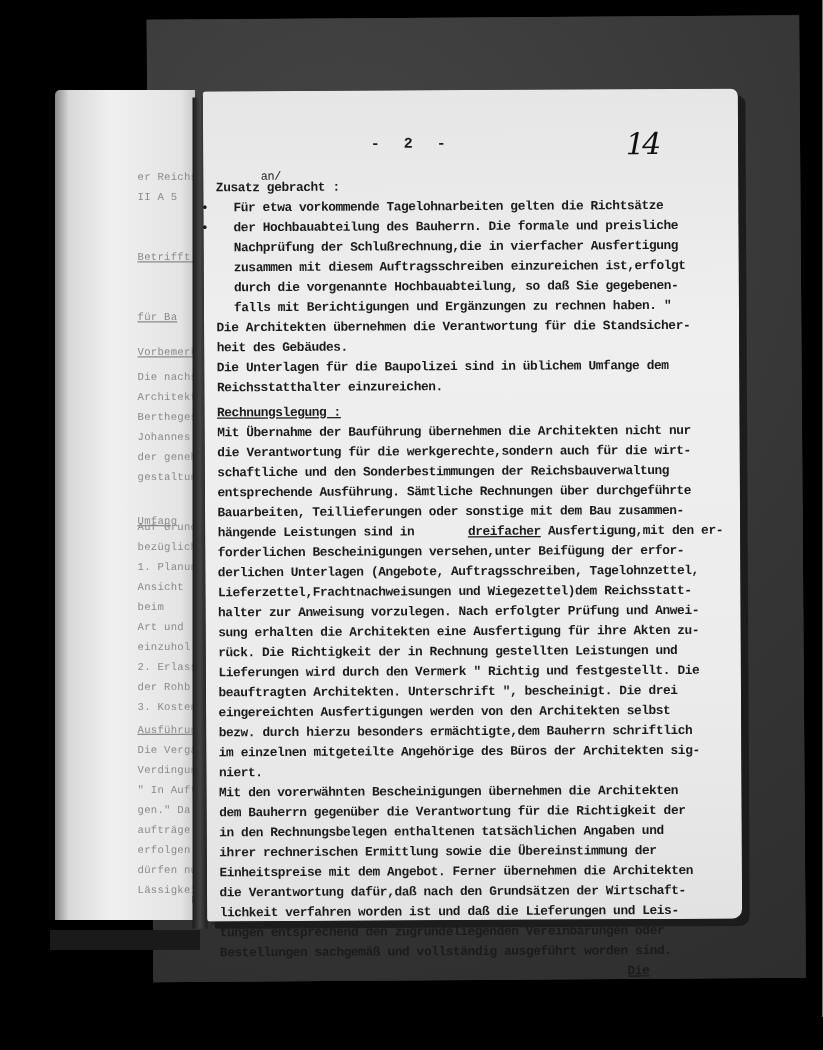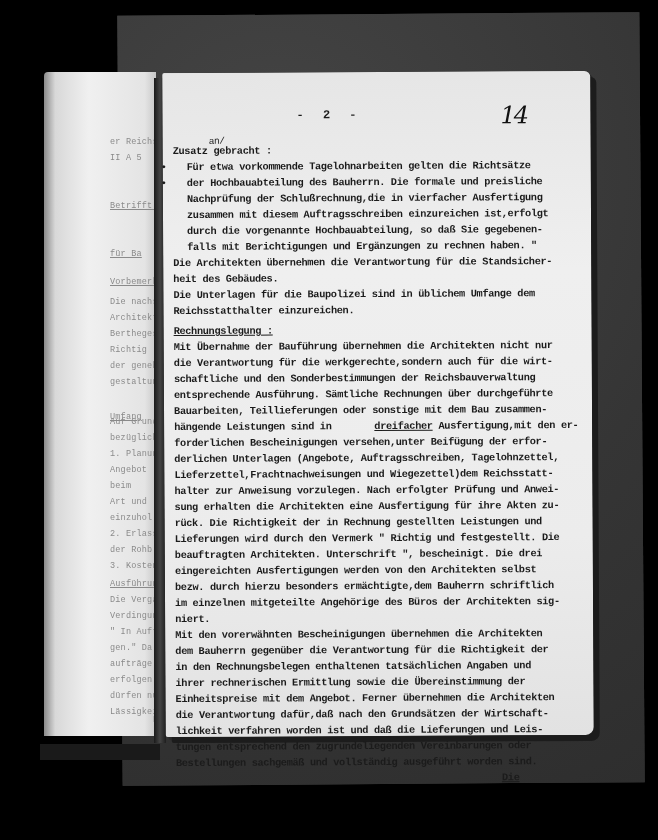--- a/index.html
+++ b/index.html
@@ -72,28 +72,28 @@
 
 <div class="left-page" id="leftPage">
     <div class="frag" style="top: 66px;">er Reichsstatthal</div>
     <div class="frag" style="top: 82px;">II A 5</div>
     <div class="frag u" style="top: 130px;">Betrifft :</div>
     <div class="frag u" style="top: 178px;">für Ba</div>
     <div class="frag u" style="top: 206px;">Vorbemerk</div>
     <div class="frag" style="top: 226px;">Die nachstehend</div>
     <div class="frag" style="top: 242px;">Architekten</div>
     <div class="frag" style="top: 258px;">Berthegesel</div>
-    <div class="frag" style="top: 274px;">Richtig</div>
+    <div class="frag" style="top: 274px;">Johannes</div>
     <div class="frag" style="top: 290px;">der genehmigt</div>
     <div class="frag" style="top: 306px;">gestaltung</div>
     <div class="frag u" style="top: 341px;">Umfang</div>
     <div class="frag" style="top: 346px;">Auf Grund</div>
     <div class="frag" style="top: 362px;">bezüglich</div>
     <div class="frag" style="top: 378px;">1. Planung</div>
-    <div class="frag" style="top: 394px;">Angebot</div>
+    <div class="frag" style="top: 394px;">Ansicht</div>
     <div class="frag" style="top: 410px;">beim</div>
     <div class="frag" style="top: 426px;">Art und</div>
     <div class="frag" style="top: 442px;">einzuhol</div>
     <div class="frag" style="top: 458px;">2. Erlass</div>
     <div class="frag" style="top: 474px;">der Rohb</div>
     <div class="frag" style="top: 490px;">3. Kostenans</div>
     <div class="frag u" style="top: 508px;">Ausführung</div>
     <div class="frag" style="top: 524px;">Die Vergabe</div>
     <div class="frag" style="top: 540px;">Verdingung</div>
     <div class="frag" style="top: 556px;">" In Auftrag</div>

